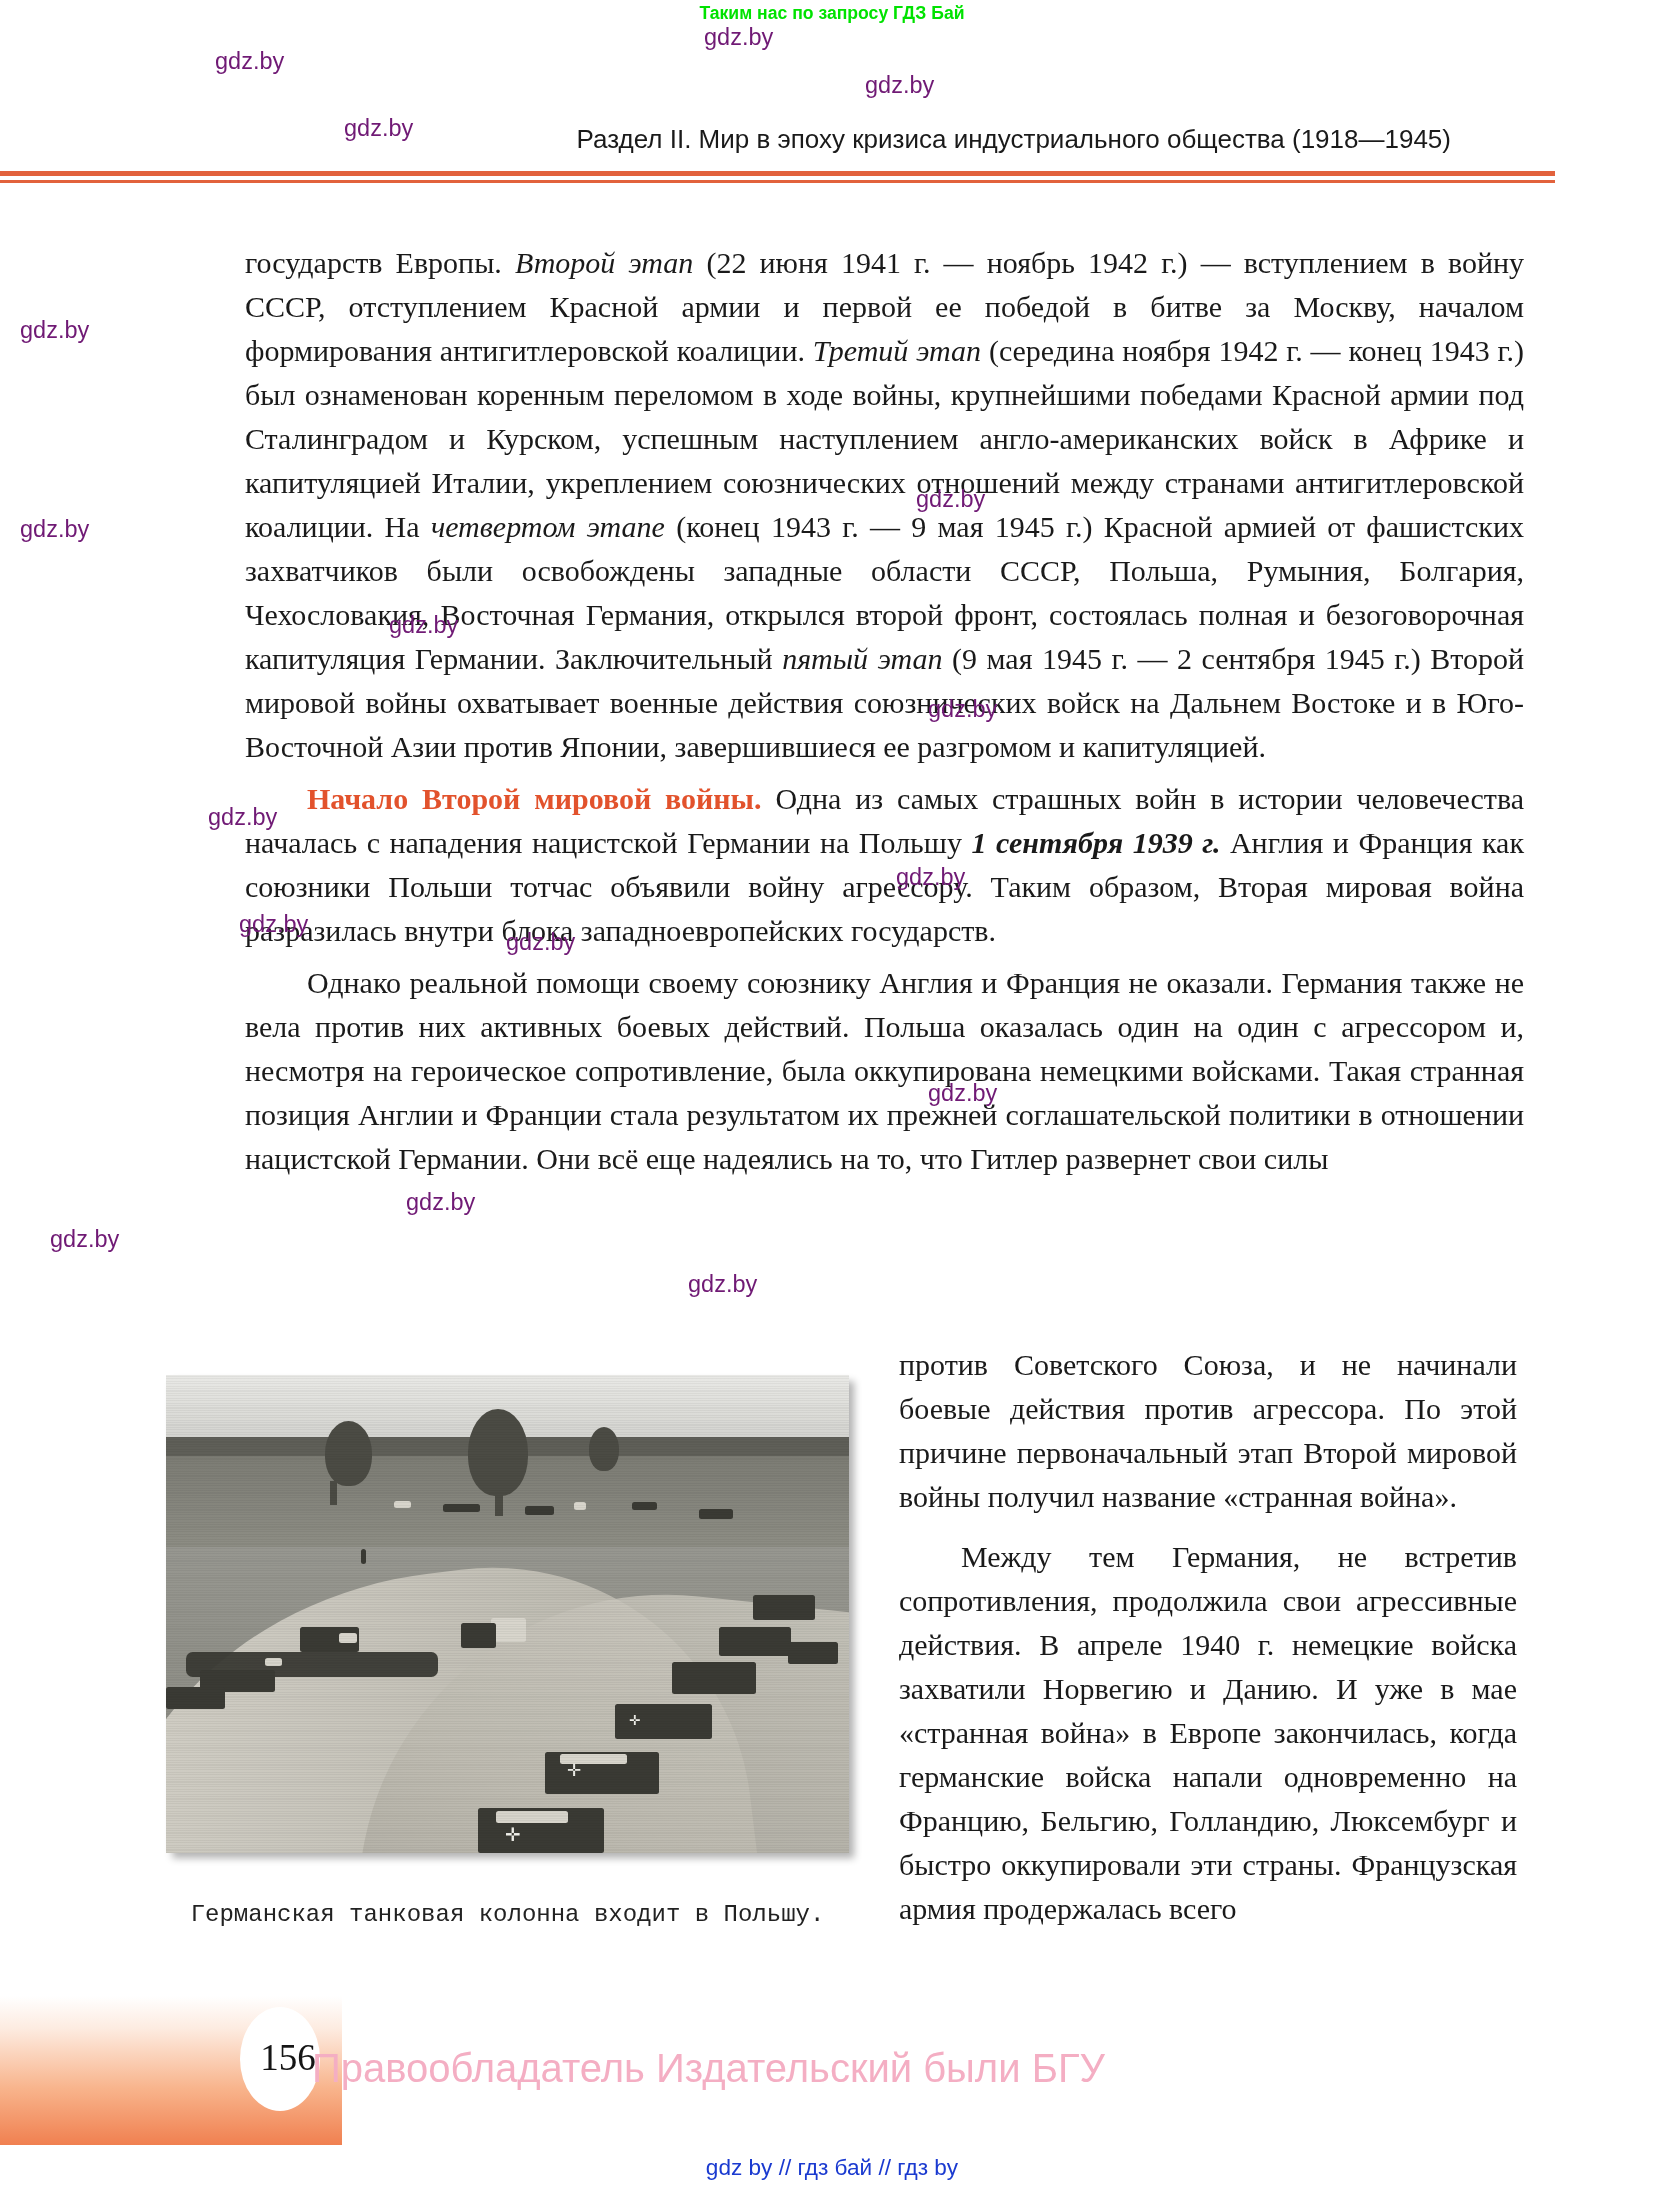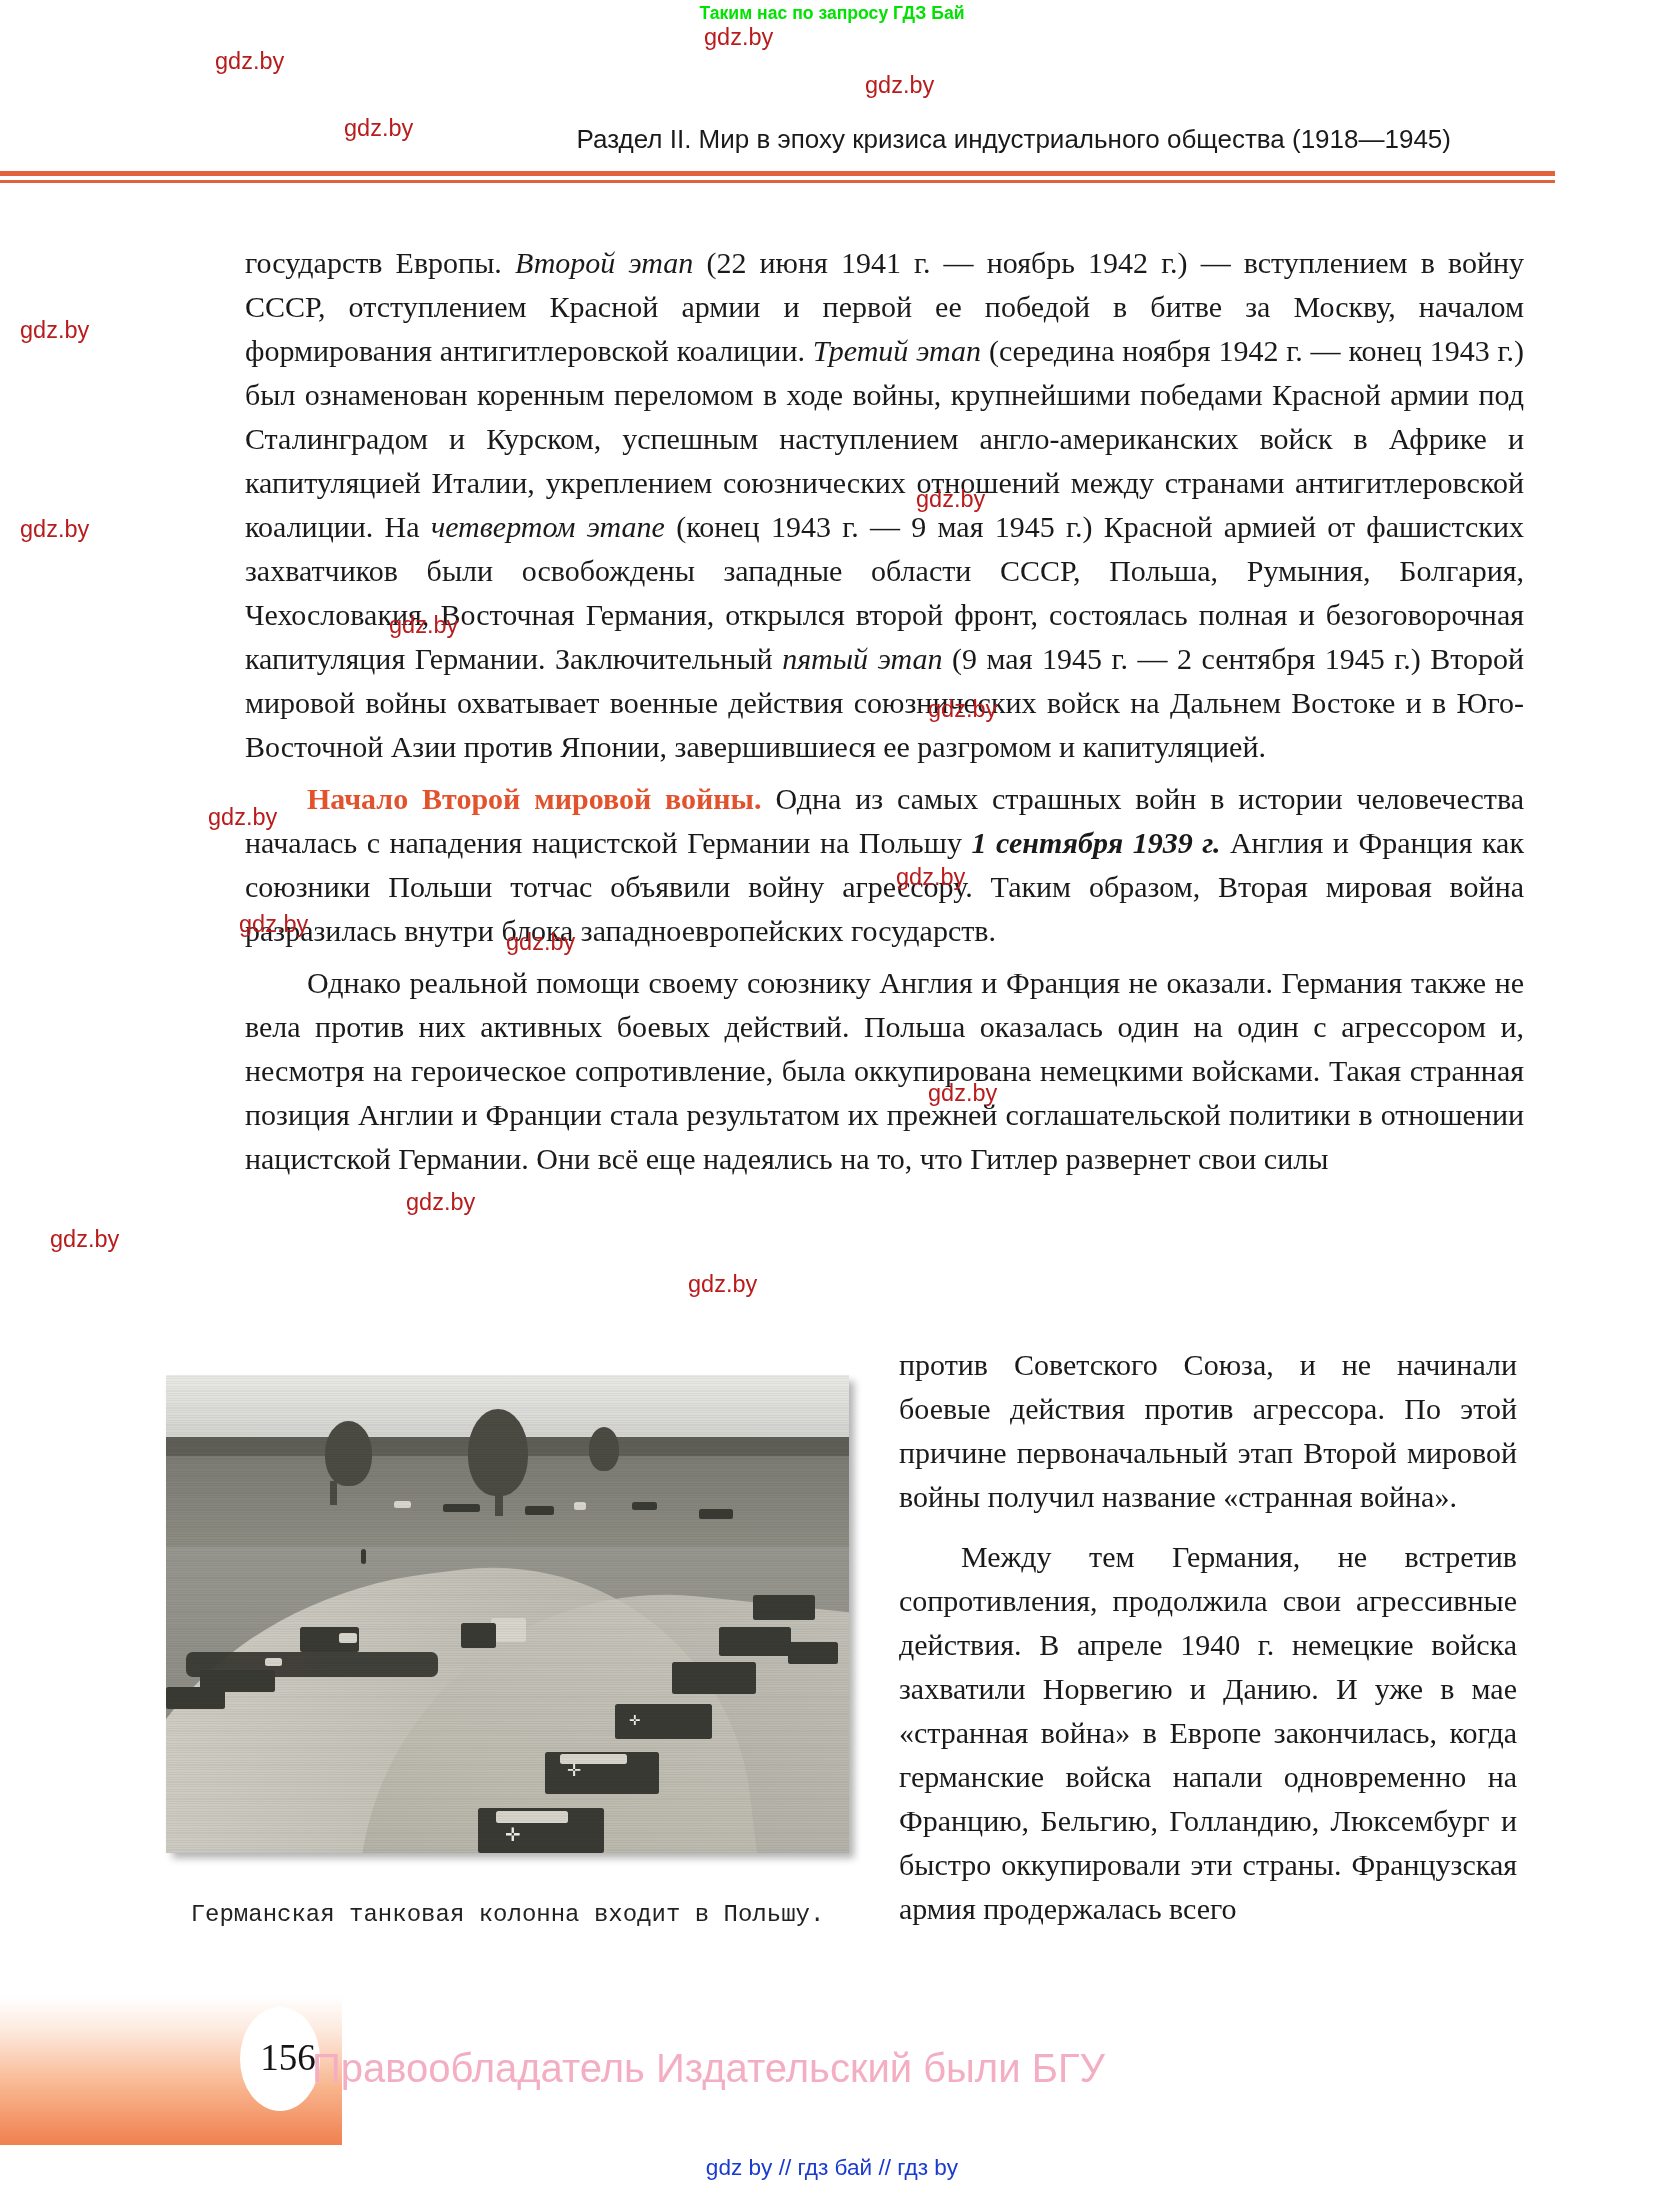--- a/index.html
+++ b/index.html
@@ -217,21 +217,21 @@
     font-family: "Liberation Serif", serif;
     font-size: 37px;
     color: #151515;
   }
 
   
   .wm {
     position: absolute;
     font-family: "Liberation Sans", sans-serif;
     font-size: 23.5px;
-    color: #b91c1c;
+    color: #701a75;
     white-space: nowrap;
   }
   .wm-big {
     position: absolute;
     font-family: "Liberation Sans", sans-serif;
     font-size: 40px;
     color: #f4aec3;
     white-space: nowrap;
   }
   .footer-links {

